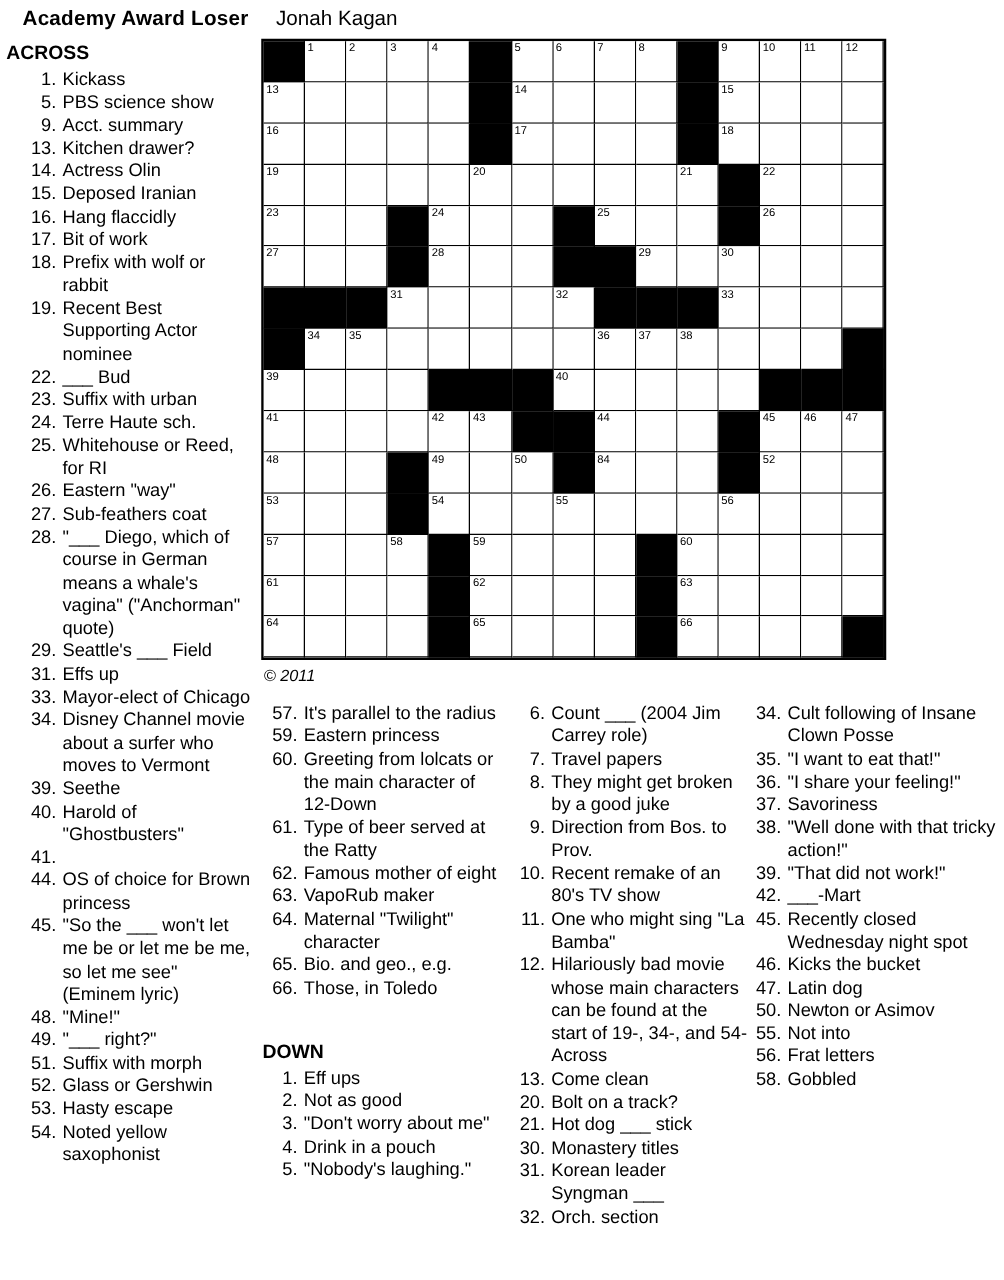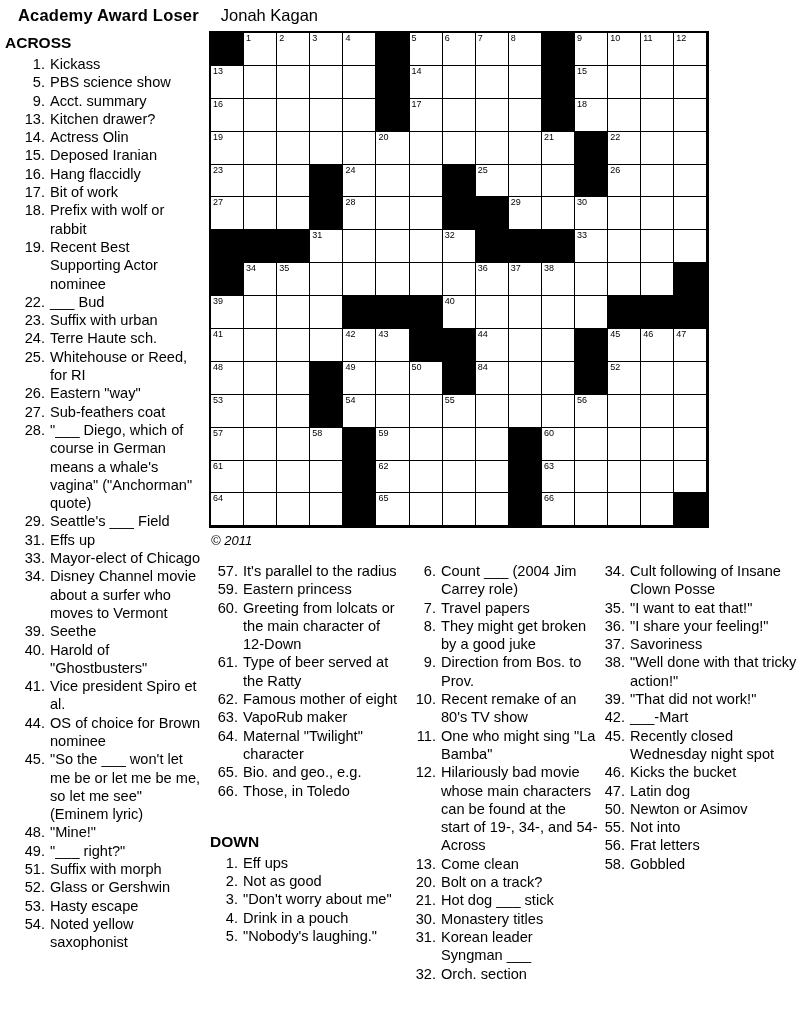--- a/index.html
+++ b/index.html
@@ -136,25 +136,24 @@
         <li class="clue">
           <span class="cnum">39.</span>
           <span class="ctext">Seethe</span>
         </li>
         <li class="clue">
           <span class="cnum">40.</span>
           <span class="ctext">Harold of "Ghostbusters"</span>
         </li>
         <li class="clue">
           <span class="cnum">41.</span>
-          <span class="ctext">Vice president Spiro et al.</span>
         </li>
         <li class="clue">
           <span class="cnum">44.</span>
-          <span class="ctext">OS of choice for Brown nominee</span>
+          <span class="ctext">OS of choice for Brown princess</span>
         </li>
         <li class="clue">
           <span class="cnum">45.</span>
           <span class="ctext">"So the ___ won't let me be or let me be me, so let me see" (Eminem lyric)</span>
         </li>
         <li class="clue">
           <span class="cnum">48.</span>
           <span class="ctext">"Mine!"</span>
         </li>
         <li class="clue">

